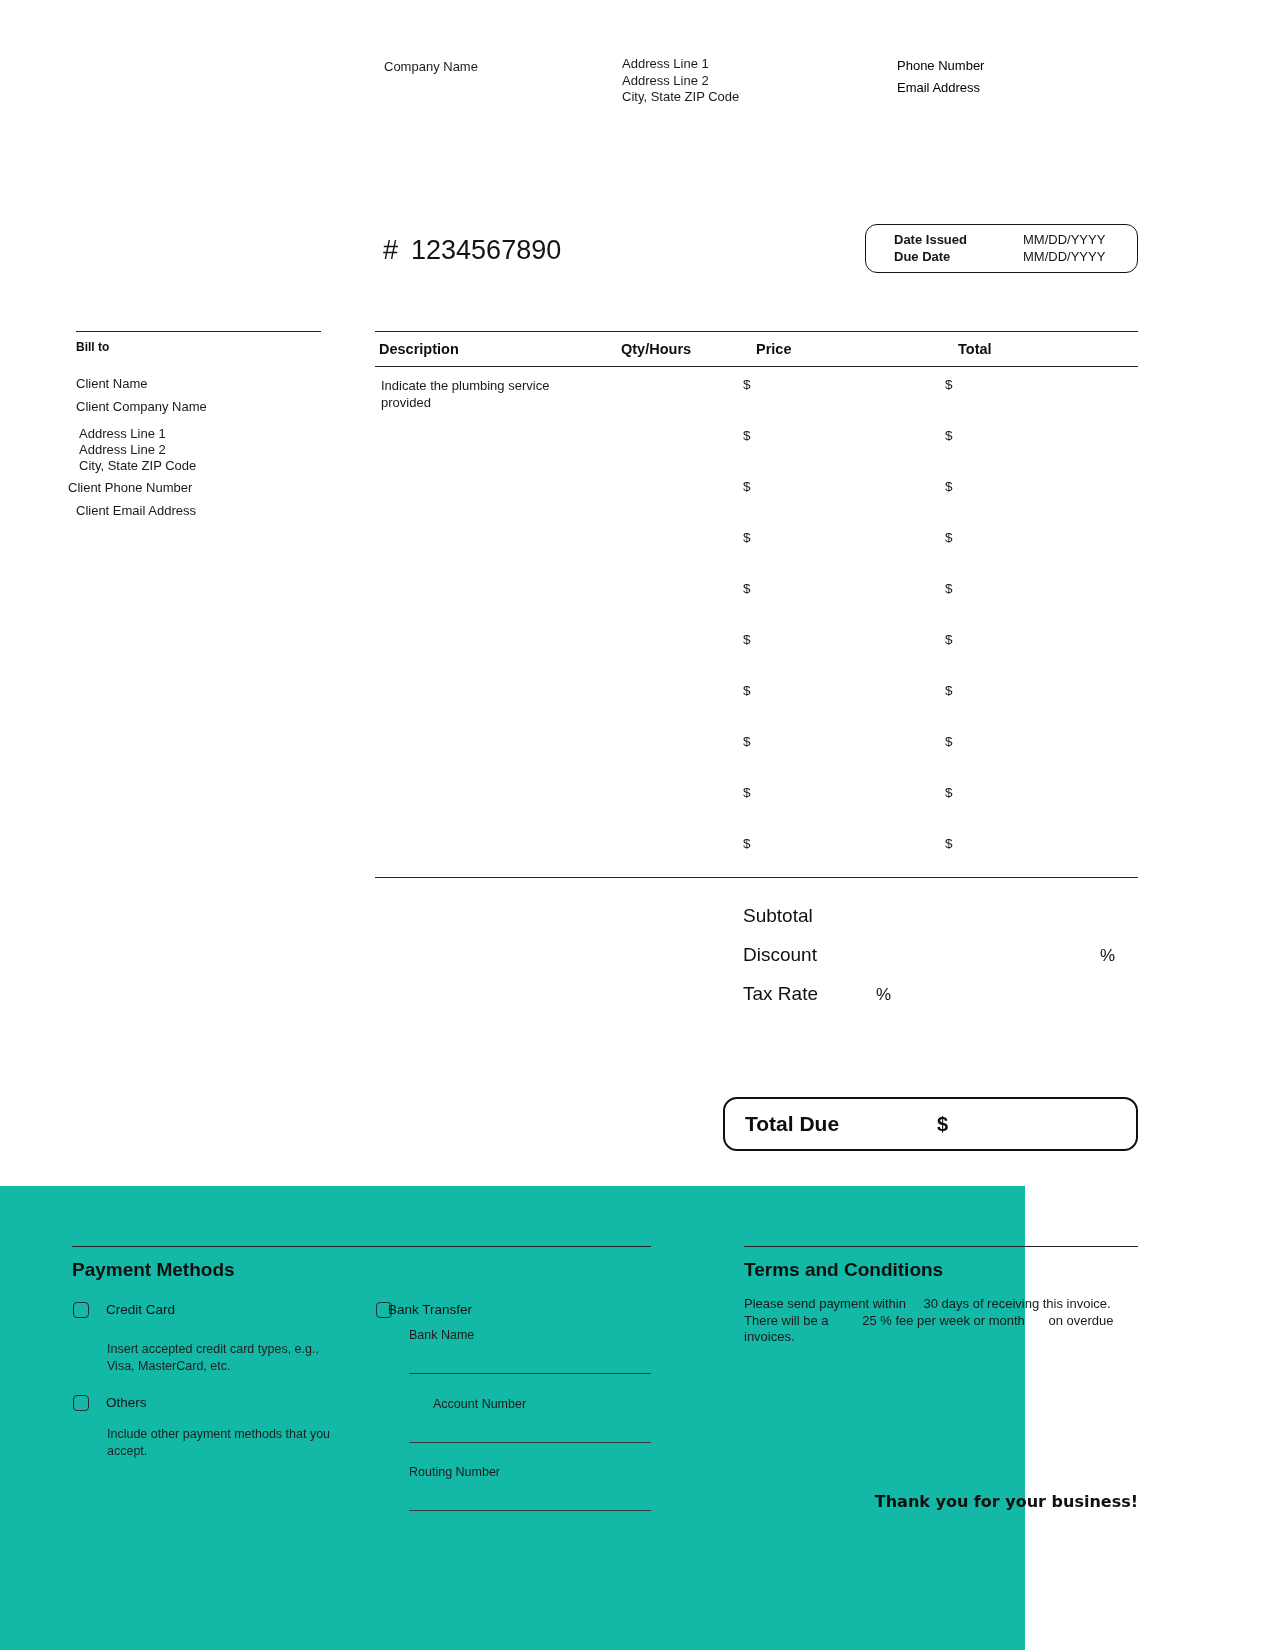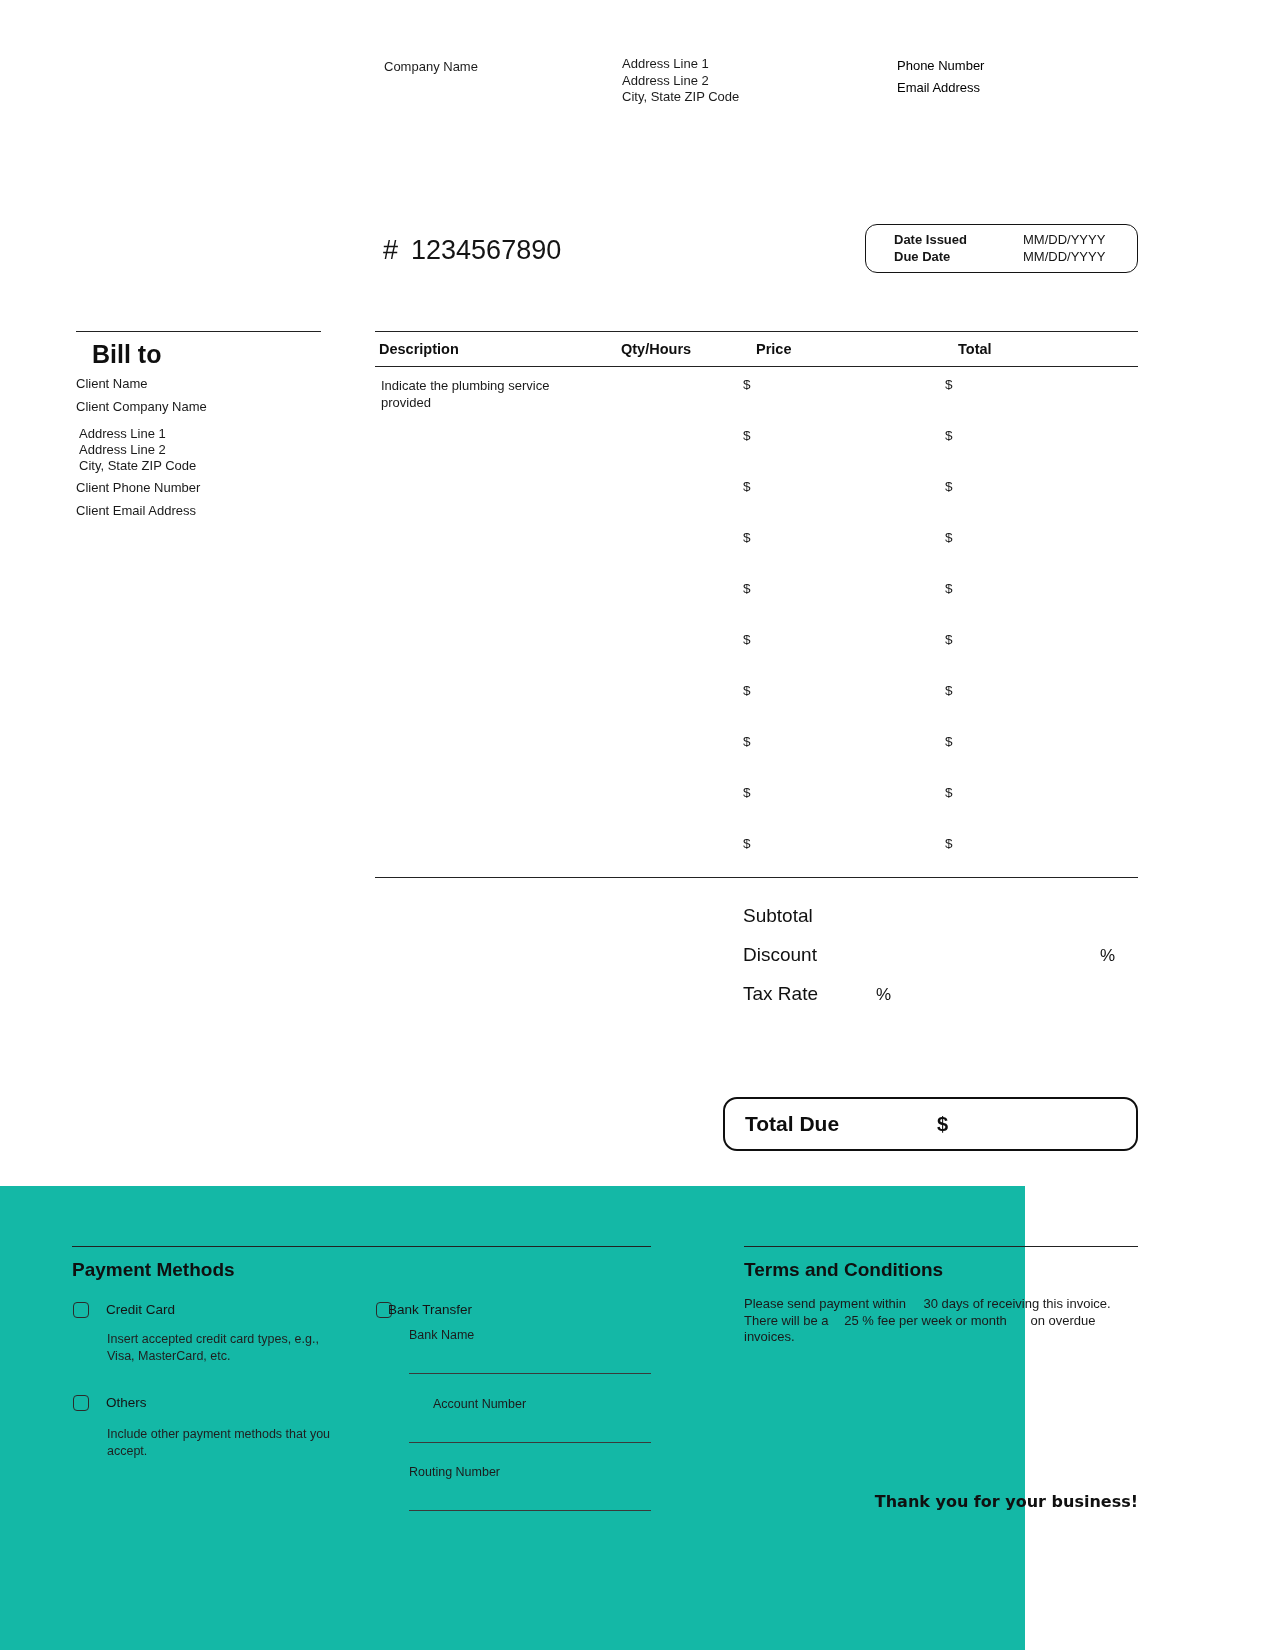--- a/index.html
+++ b/index.html
@@ -18,28 +18,28 @@
   .inv-number .num { margin-left:13px; }
 
   
   .date-box { position:absolute; left:865px; top:224px; width:273px; height:49px; border:1.5px solid #141414; border-radius:12px; padding:7px 14px 7px 28px; display:flex; flex-direction:column; justify-content:space-between; }
   .date-row { position:relative; height:16px; font-size:13px; }
   .dlabel { font-weight:700; }
   .dval { position:absolute; left:129px; top:0; font-weight:400; }
 
   
   .billto-line { position:absolute; left:76px; top:331px; width:245px; border-top:1.2px solid #222; }
-  .billto-heading { position:absolute; left:92px; top:340px; font-size:25px; font-weight:600; color:#0f0f0f; }
+  .billto-heading { position:absolute; left:76px; top:340px; font-size:12px; font-weight:600; color:#0f0f0f; }
   .bt { position:absolute; font-size:13px; color:#1a1a1a; }
   .bt-name    { left:76px; top:376px; }
   .bt-company { left:76px; top:399px; }
   .bt-addr1   { left:79px; top:426px; }
   .bt-addr2   { left:79px; top:442px; }
   .bt-csz     { left:79px; top:458px; }
-  .bt-phone   { left:76px; top:480px; }
+  .bt-phone   { left:68px; top:480px; }
   .bt-email   { left:76px; top:503px; }
 
   
   .table { position:absolute; left:375px; top:331px; width:763px; }
   .thead { display:grid; grid-template-columns:246px 122px 202px 193px; height:36px; align-items:center; border-top:1.2px solid #222; border-bottom:1.2px solid #222; font-weight:700; font-size:14.5px; color:#0f0f0f; }
   .thead .h-desc { padding-left:4px; }
   .thead .h-price, .thead .h-total { padding-left:13px; }
   .inv-row { display:grid; grid-template-columns:246px 122px 202px 193px; height:51px; font-size:13px; color:#1a1a1a; }
   .inv-row .cell { padding-top:10px; }
   .inv-row .c-desc { padding-left:6px; padding-right:52px; line-height:17px; }
@@ -68,34 +68,34 @@
 
   .checkbox { position:absolute; width:16px; height:16px; border:1.6px solid #2b2b2b; border-radius:4px; background:transparent; }
   .cb-cc     { left:73px;  top:116px; }
   .cb-bank   { left:376px; top:116px; }
   .cb-others { left:73px;  top:209px; }
   .cb-label { position:absolute; font-size:13.5px; font-weight:500; color:#141414; }
   .lb-cc     { left:106px; top:116px; }
   .lb-bank   { left:388px; top:116px; }
   .lb-others { left:106px; top:209px; }
   .cb-help { position:absolute; font-size:12.5px; line-height:16.5px; color:#1f1f1f; }
-  .help-cc     { left:107px; top:145px; width:215px; }
+  .help-cc     { left:107px; top:155px; width:215px; }
   .help-others { left:107px; top:240px; width:232px; }
 
   .bank-label { position:absolute; font-size:12.5px; color:#1c1c1c; }
   .bl-bankname { left:409px; top:142px; }
   .bl-account  { left:433px; top:211px; }
   .bl-routing  { left:409px; top:279px; }
   .bank-line { position:absolute; width:242px; border-top:1.1px solid #3a3a3a; }
   .ln-bankname { left:409px; top:187px; }
   .ln-account  { left:409px; top:256px; }
   .ln-routing  { left:409px; top:324px; }
 
   .terms-text { position:absolute; left:744px; top:110px; width:400px; font-size:13px; line-height:16.5px; color:#1a1a1a; }
-  .terms-text .gap-sm { margin-left:12px; }
+  .terms-text .gap-sm { margin-left:30px; }
   .terms-text .gap-md { margin-left:14px; }
   .terms-text .gap-lg { margin-left:20px; }
 
   .thanks { position:absolute; left:704px; top:306px; width:434px; text-align:right; font-family:"DejaVu Sans", sans-serif; font-size:16px; font-weight:600; color:#101010; }
 </style>
 </head>
 <body>
 
 <div class="page">
 

